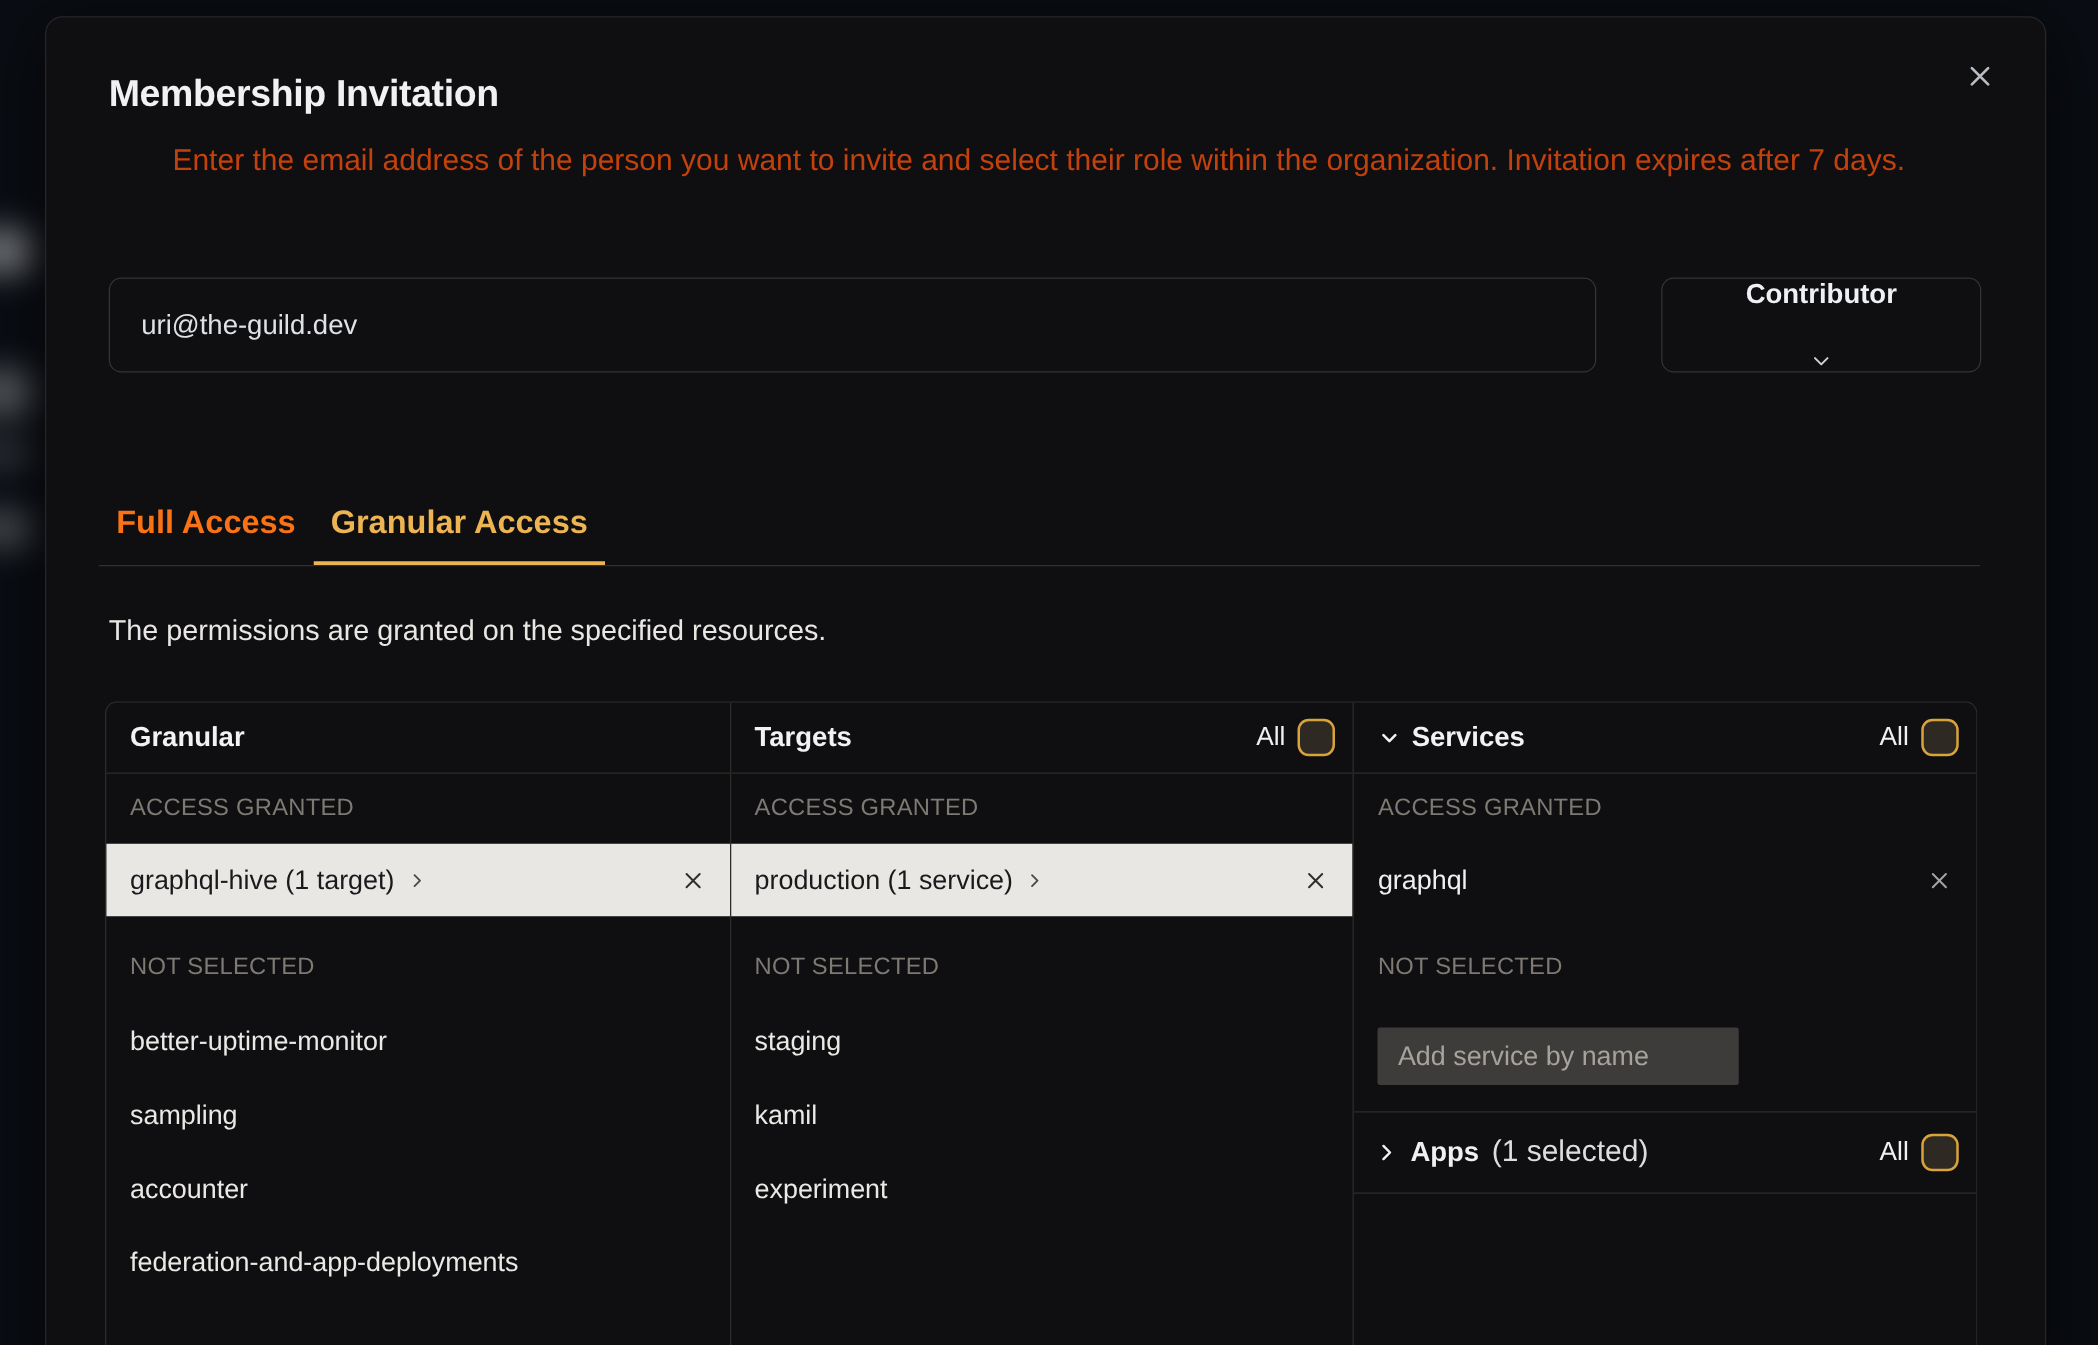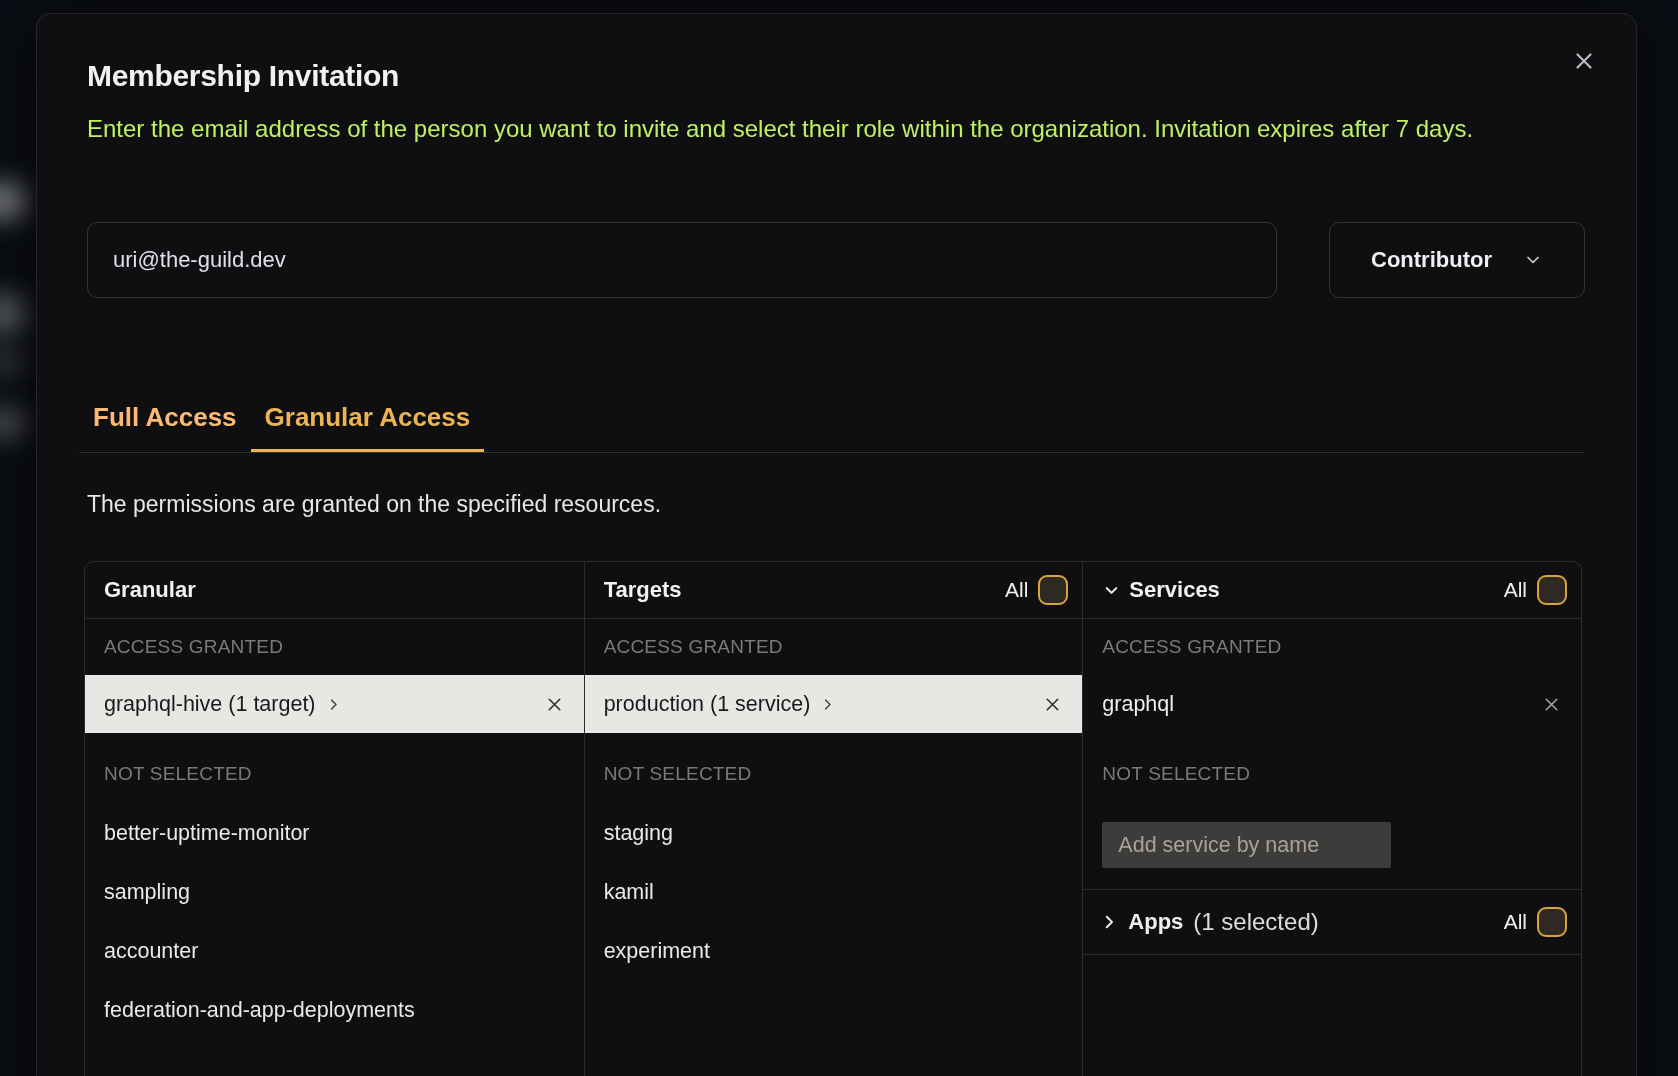--- a/index.html
+++ b/index.html
@@ -23,42 +23,43 @@
   .close-btn{
     position:absolute;left:1531px;top:31px;width:32px;height:32px;
     background:none;border:none;padding:3px;cursor:pointer;display:flex;align-items:center;justify-content:center;
   }
   .modal-title{
     position:absolute;left:50px;top:45px;
     font-size:30px;font-weight:700;color:#f1f1f3;letter-spacing:-.3px;
   }
   .modal-desc{
     position:absolute;left:50px;top:96px;width:1488px;
-    font-size:24px;line-height:37px;color:#bef264;
+    font-size:24px;line-height:37px;color:#c2410c;text-align:center;
   }
   .email-input{
     position:absolute;left:50px;top:208px;width:1190px;height:76px;box-sizing:border-box;
     background:transparent;border:1px solid #333338;border-radius:10px;
     color:#dee1e6;font-size:22px;padding:0 20px 0 25px;outline:none;
     font-family:"Liberation Sans",sans-serif;
   }
   .role-select{
     position:absolute;left:1292px;top:208px;width:256px;height:76px;box-sizing:border-box;
     background:transparent;border:1px solid #333338;border-radius:10px;
     display:flex;align-items:center;justify-content:center;gap:31px;
     color:#eef0f3;font-size:22px;font-weight:600;cursor:pointer;
     font-family:"Liberation Sans",sans-serif;
+    flex-direction:column;
   }
   .tabs{
     position:absolute;left:42px;top:372px;width:1505px;height:67px;
     display:flex;border-bottom:1px solid #312f2b;box-sizing:border-box;
   }
   .tab{
     height:100%;box-sizing:border-box;display:flex;align-items:center;
-    padding:0 14px;font-size:26px;font-weight:700;color:#fdba74;
+    padding:0 14px;font-size:26px;font-weight:700;color:#f97316;
     border-bottom:3px solid transparent;cursor:pointer;background:none;border-top:none;border-left:none;border-right:none;
     font-family:"Liberation Sans",sans-serif;
   }
   .tab.active{color:#ecb452;border-bottom-color:#ecb452;}
   .perm-note{
     position:absolute;left:50px;top:477px;font-size:23px;color:#e9e7e3;
   }
   .resources{
     position:absolute;left:47px;top:547px;width:1498px;height:562px;box-sizing:border-box;
     border:1px solid #2d2c29;border-bottom:none;border-radius:10px 10px 0 0;

